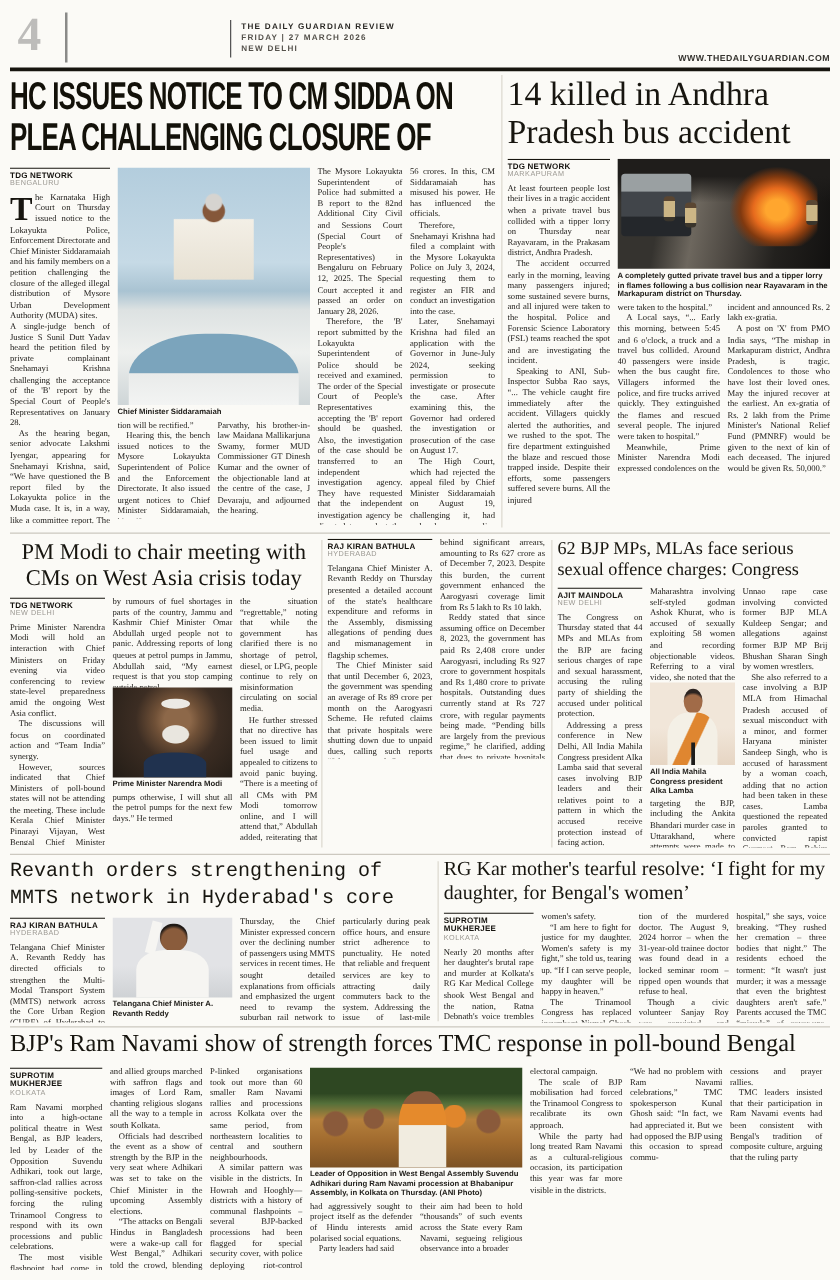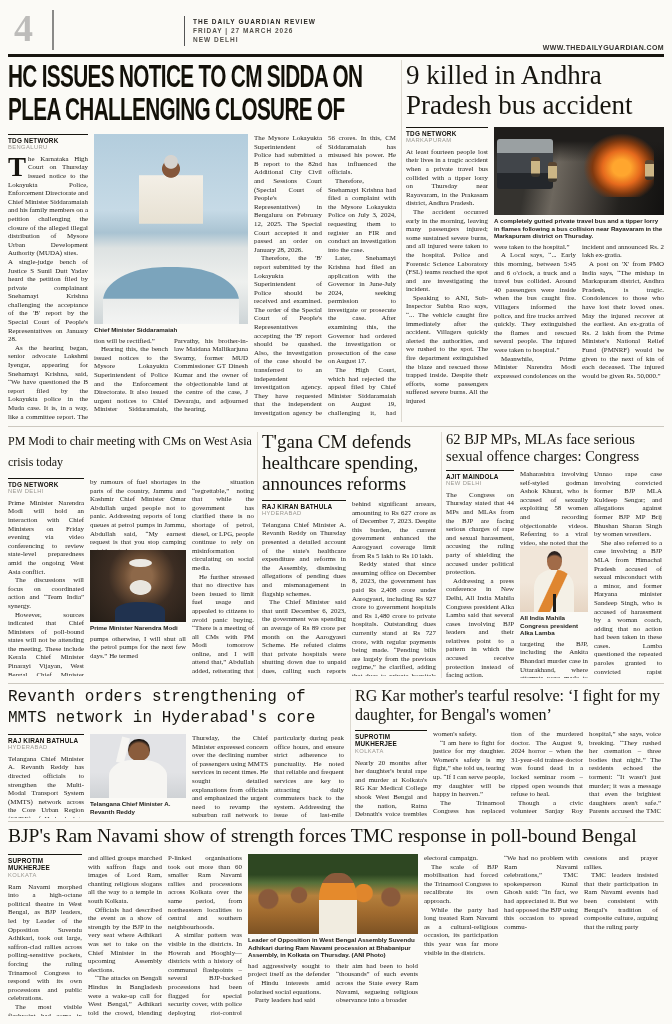--- a/index.html
+++ b/index.html
@@ -30,21 +30,21 @@
   .loc{display:block;font:400 5.8px/7px "Liberation Sans",sans-serif;color:#9b9892;letter-spacing:.4px;}
   .cap{font:700 6.2px/7.6px "Liberation Sans",sans-serif;color:#24221e;margin:2px 0 3px;text-align:left;}
   .dropcap{float:left;font:700 27px/22px "Liberation Serif",serif;color:#17150f;padding:1px 2px 0 0;}
   .pre{overflow:hidden;}
   .mini-row{display:flex;gap:6px;overflow:hidden;}
   
   .hl-main{margin:0;font:700 31px/33px "Liberation Sans","DejaVu Sans",sans-serif;letter-spacing:-1px;
            color:#131109;width:585px;transform:scaleX(.67);transform-origin:0 0;height:68px;overflow:hidden;}
   .hl-serif{margin:0 0 5px;font-family:"Liberation Serif",serif;font-weight:400;color:#17150f;overflow:hidden;}
   .hl-bus{font-size:27px;line-height:30px;height:62px;}
-  .hl-modi{font-size:12px;line-height:20.5px;height:42px;}
+  .hl-modi{font-size:18px;line-height:20.5px;height:42px;text-align:center;}
   .hl-tgana{font-size:19px;line-height:21px;height:64px;}
   .hl-bjp44{font-size:14.5px;line-height:16.5px;height:34px;}
   .hl-rev{font-size:16px;line-height:20.5px;height:42px;font-family:Liberation Mono, monospace;}
   .hl-rgkar{font-size:16px;line-height:18.5px;height:38px;}
   .hl-nav{font-size:19.5px;line-height:22px;height:24px;white-space:nowrap;}
   
   .photo{position:relative;overflow:hidden;background:#c9c6c0;width:100%;}
   
   .ph-muda{height:190px;background:linear-gradient(180deg,#b3cddd 0%,#c6dae6 40%,#a9c3d2 52%,#dde2e2 60%,#eef0ee 78%,#ced5d7 100%);}
   .m-fig{position:absolute;left:29%;top:8%;width:42%;height:52%;
@@ -160,21 +160,21 @@
             <p>56 crores. In this, CM Siddaramaiah has misused his power. He has influenced the officials.</p>
             <p>Therefore, Snehamayi Krishna had filed a complaint with the Mysore Lokayukta Police on July 3, 2024, requesting them to register an FIR and conduct an investigation into the case.</p>
             <p>Later, Snehamayi Krishna had filed an application with the Governor in June-July 2024, seeking permission to investigate or prosecute the case. After examining this, the Governor had ordered the investigation or prosecution of the case on August 17.</p>
             <p>The High Court, which had rejected the appeal filed by Chief Minister Siddaramaiah on August 19, challenging it, had ordered a police investigation on September 25, 2024. The Lokayukta police, which conducted the investigation, had filed a report clearing Chief Minister Siddaramaiah and his family members. The special court had accepted it.</p>
           </div>
         </div>
     </div>
   </section>
 
   <section class="story" style="left:406px;top:60px;width:258px;height:362px">
-    <h2 class="hl-serif hl-bus">9 killed in Andhra Pradesh bus accident</h2>
+    <h2 class="hl-serif hl-bus">14 killed in Andhra Pradesh bus accident</h2>
     <div class="body-row" style="margin-top:4px">
       <div class="col" style="width:82px;height:292px">
         <div class="byline">
           <span class="rep">TDG NETWORK</span>
           <span class="loc">MARKAPURAM</span>
         </div>
         <div>
             <p>At least fourteen people lost their lives in a tragic accident when a private travel bus collided with a tipper lorry on Thursday near Rayavaram, in the Prakasam district, Andhra Pradesh.</p>
             <p>The accident occurred early in the morning, leaving many passengers injured; some sustained severe burns, and all injured were taken to the hospital. Police and Forensic Science Laboratory (FSL) teams reached the spot and are investigating the incident.</p>
             <p>Speaking to ANI, Sub-Inspector Subba Rao says, “... The vehicle caught fire immediately after the accident. Villagers quickly alerted the authorities, and we rushed to the spot. The fire department extinguished the blaze and rescued those trapped inside. Despite their efforts, some passengers suffered severe burns. All the injured</p>
@@ -242,21 +242,20 @@
       <div class="col" style="width:62px;height:198px">
           <div>
             <p>the situation “regrettable,” noting that while the government has clarified there is no shortage of petrol, diesel, or LPG, people continue to rely on misinformation circulating on social media.</p>
             <p>He further stressed that no directive has been issued to limit fuel usage and appealed to citizens to avoid panic buying. “There is a meeting of all CMs with PM Modi tomorrow online, and I will attend that,” Abdullah added, reiterating that the supply situation remains stable. Earlier on Wednesday, an all-party meeting chaired by Defence Minister Rajnath Singh was held in the national capital over the West Asia crisis, where the government briefed about the situation in West Asia and how India is dealing with its impact.</p>
           </div>
         </div>
     </div>
   </section>
 
   <section class="story" style="left:262px;top:431px;width:174px;height:248px">
-    <h2 class="hl-serif hl-tgana">T'gana CM defends healthcare spending, announces reforms</h2>
     <div class="body-row">
       <div class="col" style="width:84px;height:176px">
         <div class="byline">
           <span class="rep">RAJ KIRAN BATHULA</span>
           <span class="loc">HYDERABAD</span>
         </div>
         <div>
             <p>Telangana Chief Minister A. Revanth Reddy on Thursday presented a detailed account of the state's healthcare expenditure and reforms in the Assembly, dismissing allegations of pending dues and mismanagement in flagship schemes.</p>
             <p>The Chief Minister said that until December 6, 2023, the government was spending an average of Rs 89 crore per month on the Aarogyasri Scheme. He refuted claims that private hospitals were shutting down due to unpaid dues, calling such reports “false propaganda.”</p>
           </div>

